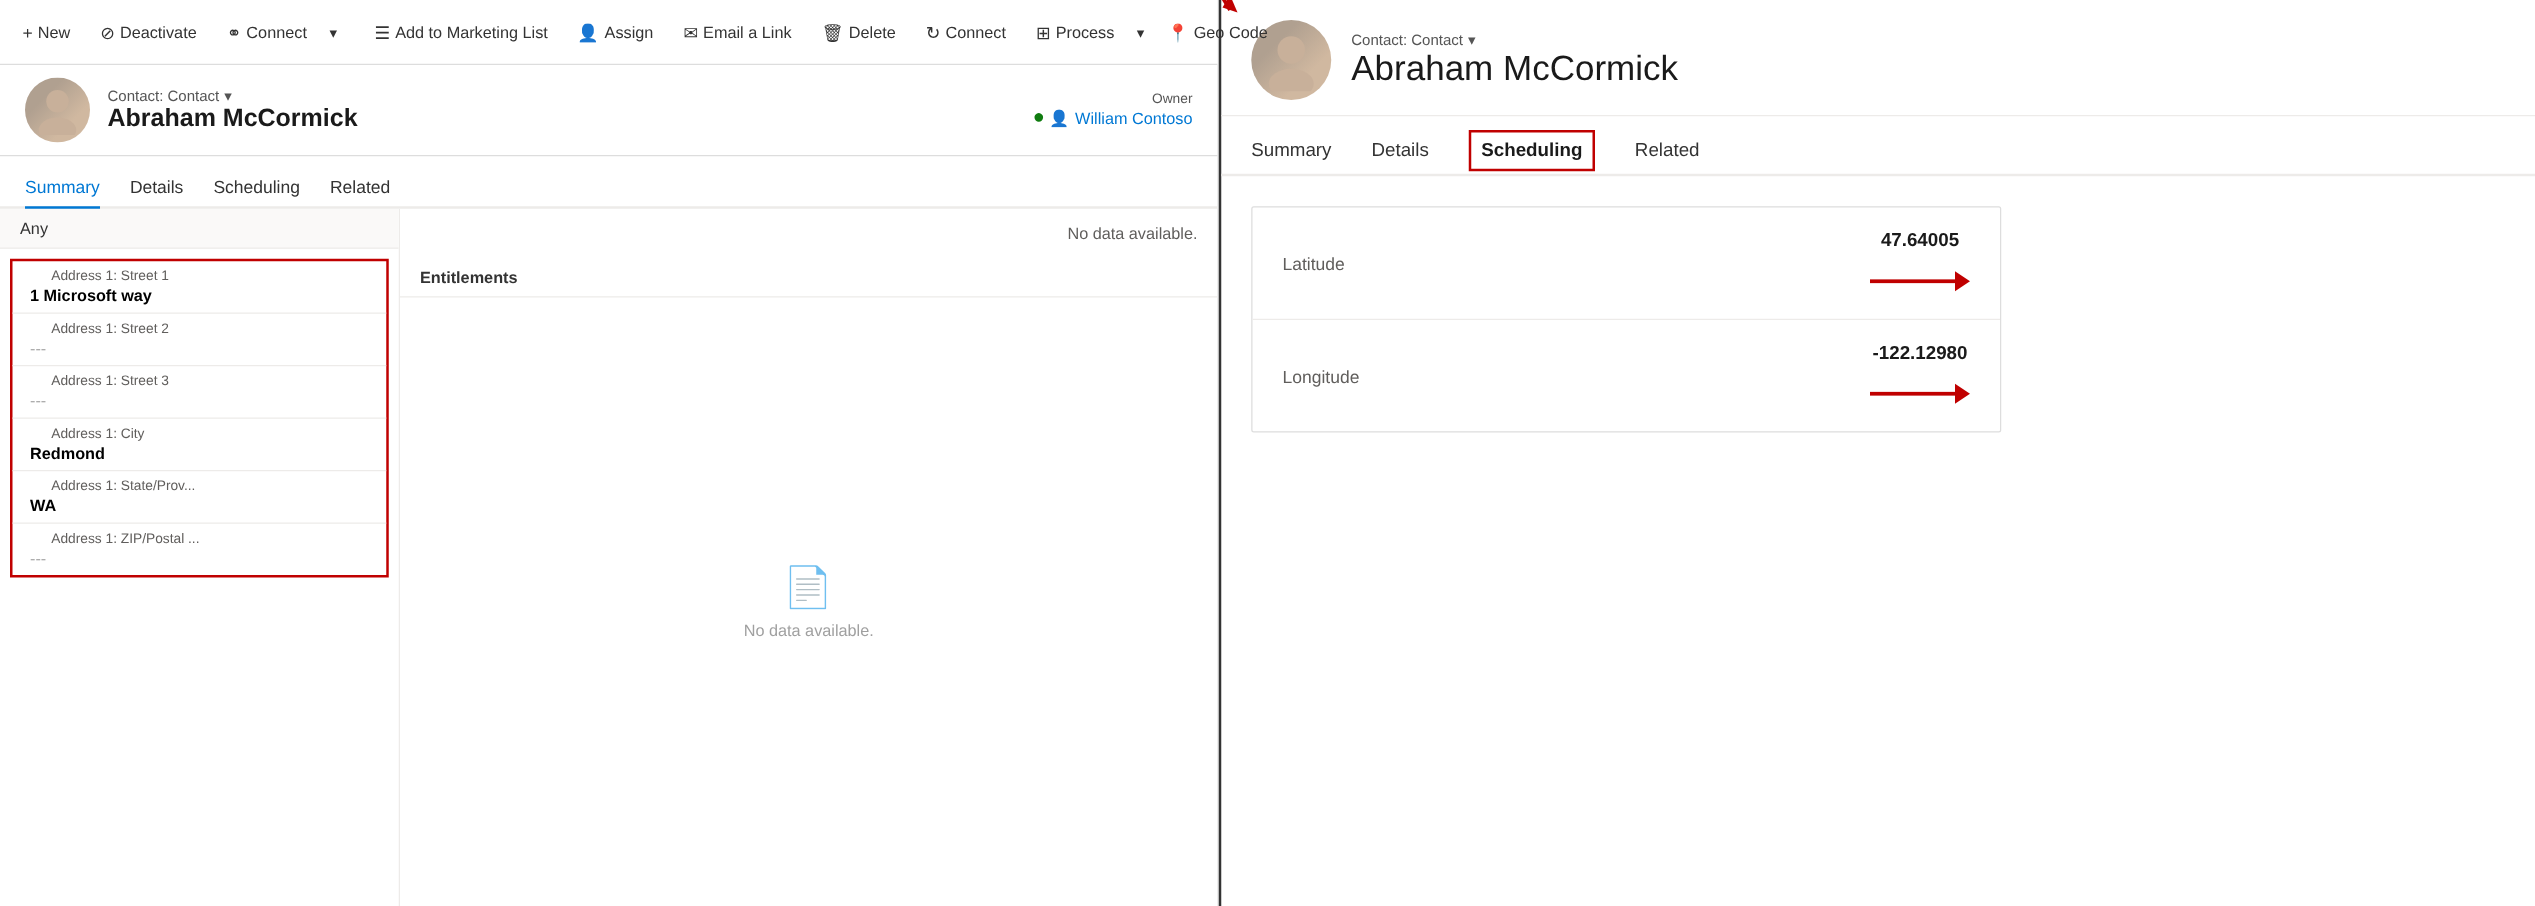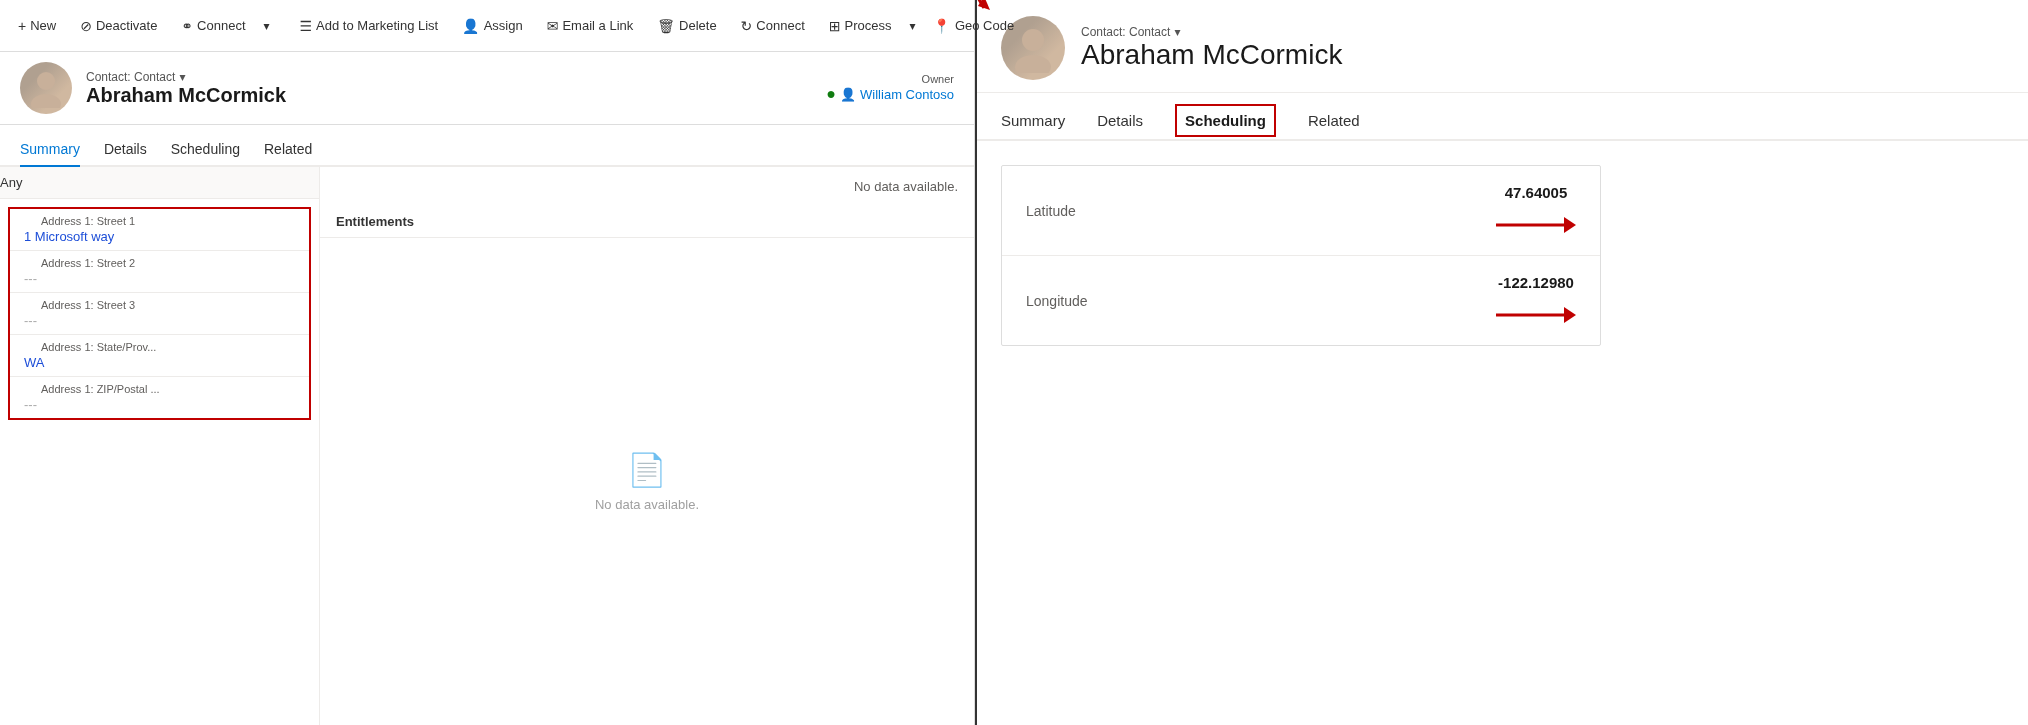--- a/index.html
+++ b/index.html
@@ -142,21 +142,21 @@
     }
 
     
     .left-col {
       width: 320px;
       border-right: 1px solid #edebe9;
       overflow-y: auto;
     }
     .section-header {
       background: #faf9f8;
-      padding: 8px 0;
+      padding: 8px 16px;
       font-size: 13px;
       font-weight: 500;
       color: #333;
       border-bottom: 1px solid #edebe9;
     }
     .address-group {
       border: 2px solid #c00000;
       margin: 8px;
     }
     .field-row {
@@ -164,22 +164,22 @@
       border-bottom: 1px solid #edebe9;
     }
     .field-row:last-child { border-bottom: none; }
     .field-label {
       font-size: 11px;
       color: #605e5c;
       margin-left: 17px;
     }
     .field-value {
       font-size: 13px;
-      color: #1d4ed8;
-      font-weight: 400;
+      color: #000000;
+      font-weight: 700;
       margin-top: 2px;
     }
     .field-value.empty {
       color: #aaa;
       font-weight: 400;
     }
 
     
     .right-col {
       flex: 1;
@@ -463,20 +463,24 @@
         <div class="field-row">
           <div class="field-label">Address 1: Street 2</div>
           <div class="field-value empty">---</div>
         </div>
 
         <div class="field-row">
           <div class="field-label">Address 1: Street 3</div>
           <div class="field-value empty">---</div>
         </div>
 
+        <div class="field-row">
+          <div class="field-label">Address 1: City</div>
+          <div class="field-value">Redmond</div>
+        </div>
 
         <div class="field-row">
           <div class="field-label">Address 1: State/Prov...</div>
           <div class="field-value">WA</div>
         </div>
 
         <div class="field-row">
           <div class="field-label">Address 1: ZIP/Postal ...</div>
           <div class="field-value empty">---</div>
         </div>

